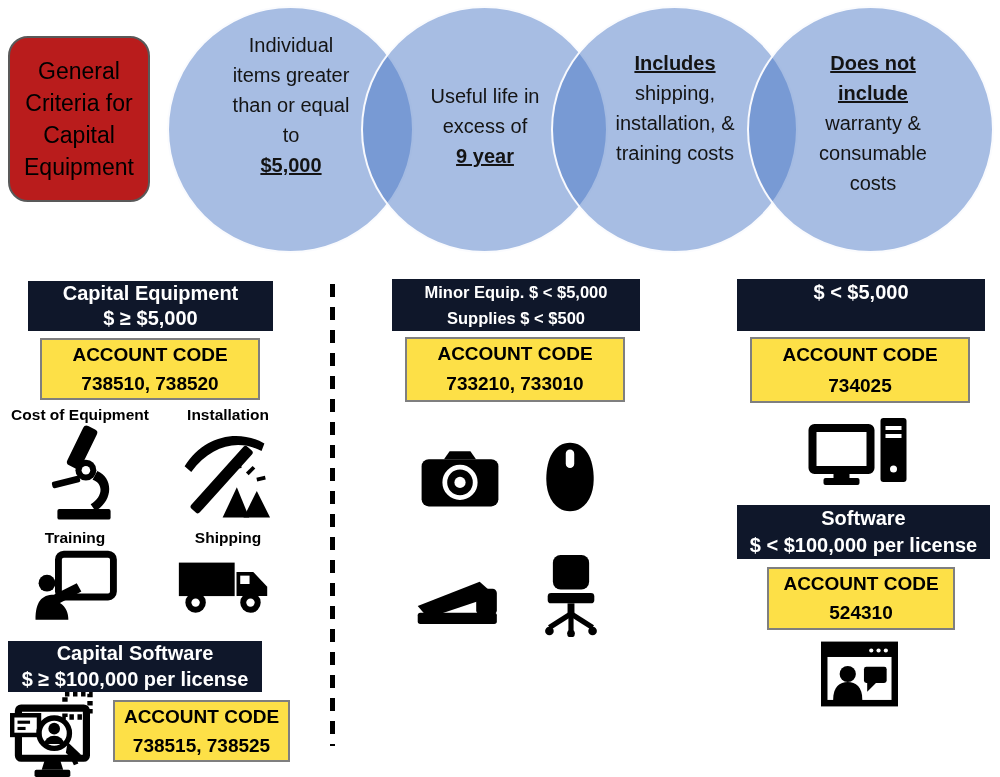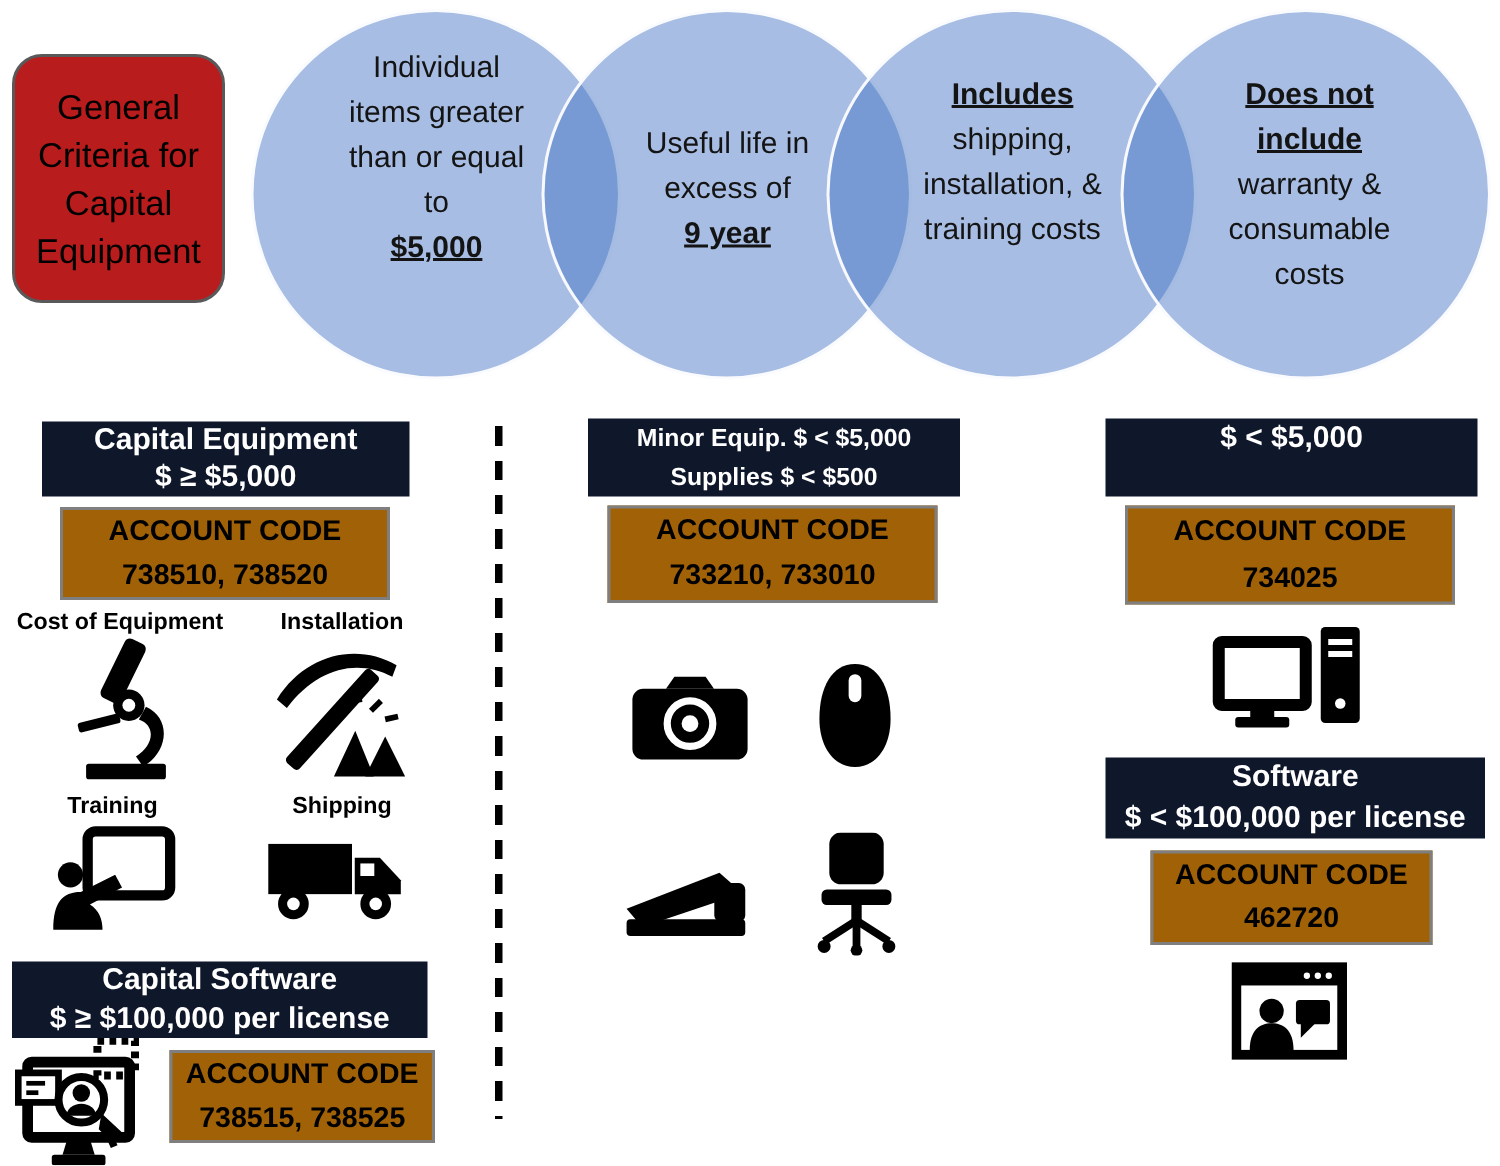--- a/index.html
+++ b/index.html
@@ -24,25 +24,25 @@
   .ct3{left:612px;top:48px;width:126px;}
   .ct4{left:797px;top:48px;width:152px;}
   .ct4 .emph{max-width:102px;margin:0 auto;}
 
   
   .bluehdr{position:absolute;background:#0f172a;color:#fff;font-weight:bold;text-align:center;}
   .hdr-capeq{left:28px;top:281px;width:245px;height:50px;font-size:20px;line-height:25px;}
   .hdr-minor{left:392px;top:279px;width:248px;height:52px;font-size:16.5px;line-height:26px;}
   .hdr-comp{left:737px;top:279px;width:248px;height:52px;font-size:20px;line-height:26px;}
   .hdr-soft{left:737px;top:505px;width:253px;height:54px;font-size:20px;line-height:27px;}
-  .hdr-capsoft{left:8px;top:641px;width:277px;height:51px;font-size:20px;line-height:25.5px;}
+  .hdr-capsoft{left:8px;top:641px;width:254px;height:51px;font-size:20px;line-height:25.5px;}
   .bluehdr .hline{white-space:nowrap;}
 
   
-  .acct{position:absolute;background:#a16207;border:2px solid #7f7f7f;text-align:center;
+  .acct{position:absolute;background:#fde047;border:2px solid #7f7f7f;text-align:center;
         font-weight:bold;font-size:19px;color:#000;}
   .acct-capeq{left:40px;top:338px;width:216px;height:58px;line-height:29px;}
   .acct-minor{left:405px;top:337px;width:216px;height:61px;line-height:30px;}
   .acct-comp{left:750px;top:337px;width:216px;height:62px;line-height:31px;}
   .acct-soft{left:767px;top:567px;width:184px;height:59px;line-height:29px;}
   .acct-capsoft{left:113px;top:700px;width:173px;height:58px;line-height:29px;}
 
   
   .divider{position:absolute;left:330px;top:284px;width:5px;height:462px;
     background:repeating-linear-gradient(180deg,#000 0 13px,transparent 13px 23px);}
@@ -253,21 +253,21 @@
     </g>
       </svg>
   </div>
 
   <div class="bluehdr hdr-soft">
     <div class="hline">Software</div>
     <div class="hline">$ &lt; $100,000 per license</div>
   </div>
   <div class="acct acct-soft">
     <div>ACCOUNT CODE</div>
-    <div>462720</div>
+    <div>524310</div>
   </div>
   <div class="icon ic-video">
     <svg viewBox="0 0 95 80">
         <g fill="#000">
       <rect x="4" y="4" width="87" height="72" fill="none" stroke="#000" stroke-width="8"></rect>
       <rect x="4" y="4" width="87" height="15"></rect>
       <circle cx="62" cy="11" r="2.6" fill="#fff"></circle>
           <circle cx="71" cy="11" r="2.6" fill="#fff"></circle>
           <circle cx="80" cy="11" r="2.6" fill="#fff"></circle>
       <circle cx="33" cy="40" r="10"></circle>

